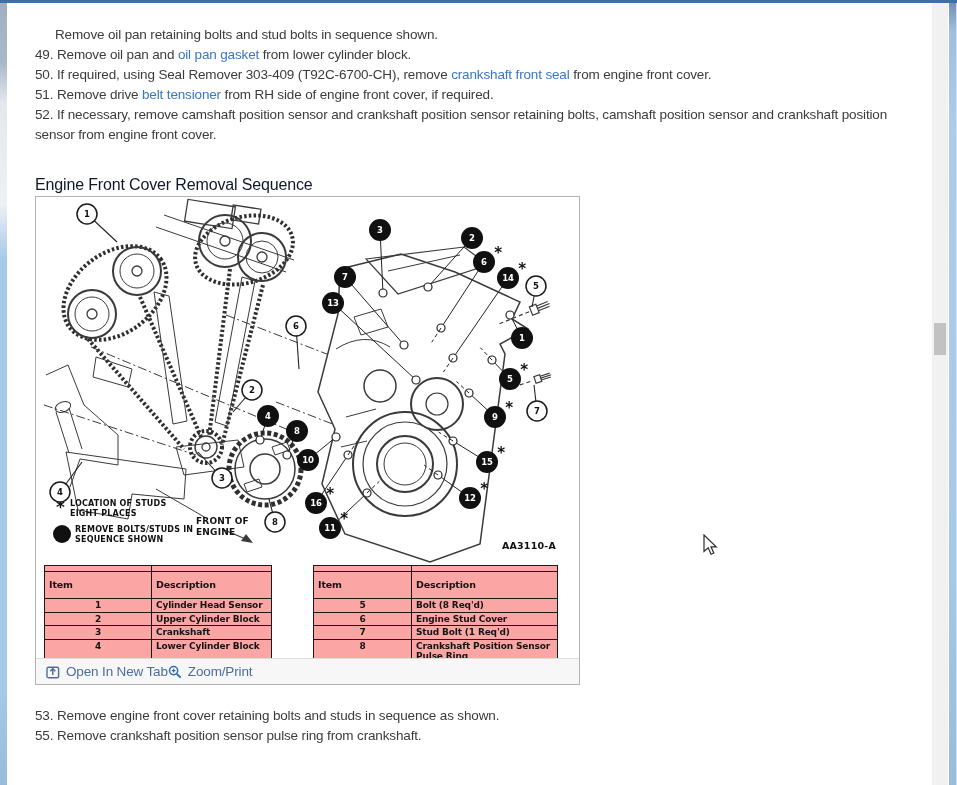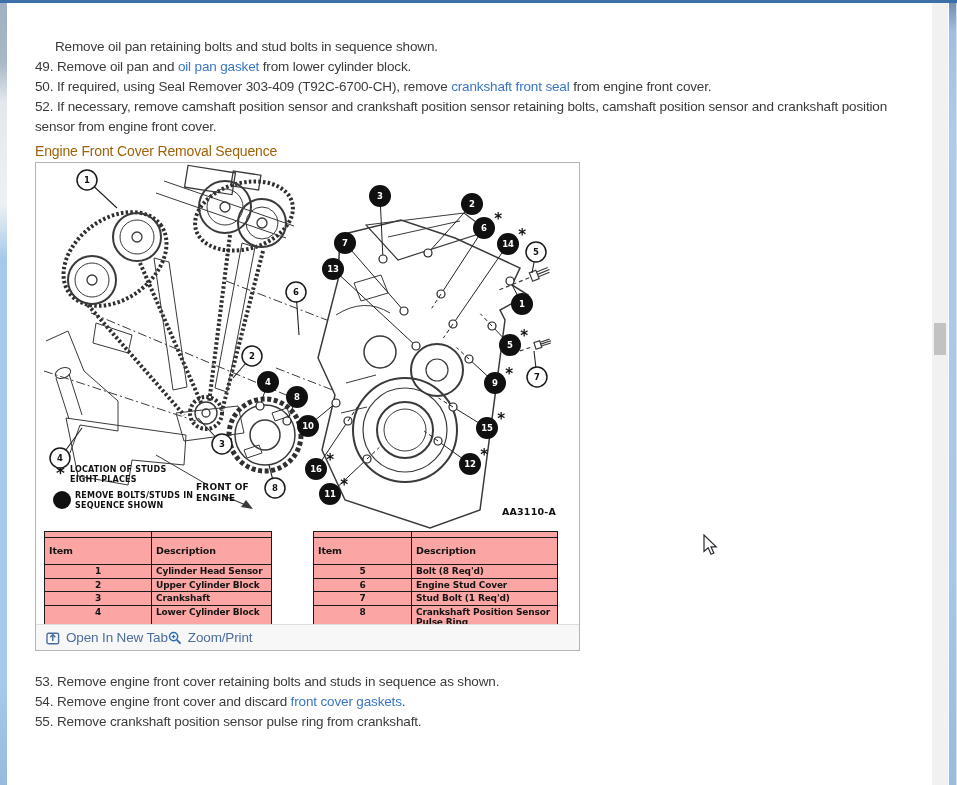--- a/index.html
+++ b/index.html
@@ -9,25 +9,25 @@
   }
   #top-line{position:absolute;top:0;left:0;width:957px;height:3px;background:var(--top_border,#3d6fa8);z-index:30}
   #left-strip{position:absolute;left:0;top:0;width:7px;height:785px;z-index:5;
     background:linear-gradient(180deg,#9fb0c2 0%,#a8b8c8 8%,#e3e8ed 13%,#eef1f4 26%,#a6c8ea 33%,#a6c8ea 88%,#97bbde 100%)}
   #right-strip{position:absolute;left:949px;top:0;width:7px;height:785px;z-index:5;
     background:linear-gradient(180deg,#6d8bb0 0%,#9dc0e2 4%,#abcdec 16%,#a5c9ea 72%,#98bcdf 100%)}
   #right-edge{position:absolute;left:956px;top:0;width:1px;height:785px;background:#dcdcdc;z-index:5}
   #scroll-track{position:absolute;left:932px;top:0;width:16px;height:785px;background:#f1f1f1;z-index:6}
   #scroll-thumb{position:absolute;left:2px;top:323px;width:12px;height:32px;background:#c2c2c2}
 
-  #content{position:absolute;left:35px;top:12px;width:880px;padding-top:25px;font-size:13.5px;line-height:20px;letter-spacing:-0.15px}
+  #content{position:absolute;left:35px;top:0;width:880px;padding-top:25px;font-size:13.5px;line-height:20px;letter-spacing:-0.15px}
   .step{white-space:normal}
   .lead{padding-left:20px}
   a.link{color:var(--link,#3976c5);text-decoration:none;cursor:pointer}
-  #fig-heading{margin-top:4px;font-size:14px;color:#a16207}
+  #fig-heading{margin-top:30px;font-size:16px;color:#0f172a}
 
   .figure{margin-top:1px;width:545px;border:1px solid #b3b3b3;background:#fff;box-sizing:border-box}
   .fig-canvas{position:relative;width:543px;height:461px;background:#fff;overflow:hidden}
   #diagram{position:absolute;left:0;top:0}
   .axis{stroke-dasharray:9 3 2 3;stroke-width:1}
   .chain{stroke:#2f2f2f;stroke-width:4;stroke-dasharray:2.5 2.2;fill:none}
   .gearteeth{stroke:#2f2f2f;stroke-width:5;stroke-dasharray:4 2.6;fill:none}
   .figtext{font-family:"DejaVu Sans",sans-serif;font-weight:bold;fill:#111;stroke:none;letter-spacing:.2px}
 
   .fig-table{position:absolute;top:368px;border-collapse:collapse;background:#fca5a5;
@@ -51,20 +51,21 @@
 <body>
 
 <div id="top-line"></div>
 <div id="left-strip"></div>
 
 <div id="content">
   <div class="step lead">Remove oil pan retaining bolts and stud bolts in sequence shown.</div>
   <div id="steps-before">
       <div class="step"><span>49. </span><span>Remove oil pan and </span><a class="link">oil pan gasket</a><span> from lower cylinder block.</span></div>
       <div class="step"><span>50. </span><span>If required, using Seal Remover 303-409 (T92C-6700-CH), remove </span><a class="link">crankshaft front seal</a><span> from engine front cover.</span></div>
+      <div class="step"><span>51. </span><span>Remove drive </span><a class="link">belt tensioner</a><span> from RH side of engine front cover, if required.</span></div>
       <div class="step"><span>52. </span><span>If necessary, remove camshaft position sensor and crankshaft position sensor retaining bolts, camshaft position sensor and crankshaft position sensor from engine front cover.</span></div>
     </div>
 
   <div id="fig-heading">Engine Front Cover Removal Sequence</div>
 
   <div class="figure">
     <div class="fig-canvas">
       <svg id="diagram" width="543" height="461" viewBox="0 0 543 461">
         <g fill="none" stroke="#3a3a3a" stroke-width="1.3">
 
@@ -347,21 +348,20 @@
           <path d="M8.8,8.8 L12.6,12.6" stroke-width="1.9"></path>
           <path d="M5.6,3.8 L5.6,7.4 M3.8,5.6 L7.4,5.6" stroke-width="1.2"></path>
         </svg>
         <span>Zoom/Print</span>
       </a>
     </div>
   </div>
 
   <div id="steps-after">
       <div class="step"><span>53. </span><span>Remove engine front cover retaining bolts and studs in sequence as shown.</span></div>
-      <div class="step"><span>54. </span><span>Remove engine front cover and discard </span><a class="link">front cover gaskets</a><span>.</span></div>
       <div class="step"><span>55. </span><span>Remove crankshaft position sensor pulse ring from crankshaft.</span></div>
     </div>
 </div>
 
 <div id="scroll-track">
   <div id="scroll-thumb"></div>
 </div>
 <div id="right-strip"></div>
 <div id="right-edge"></div>
 

